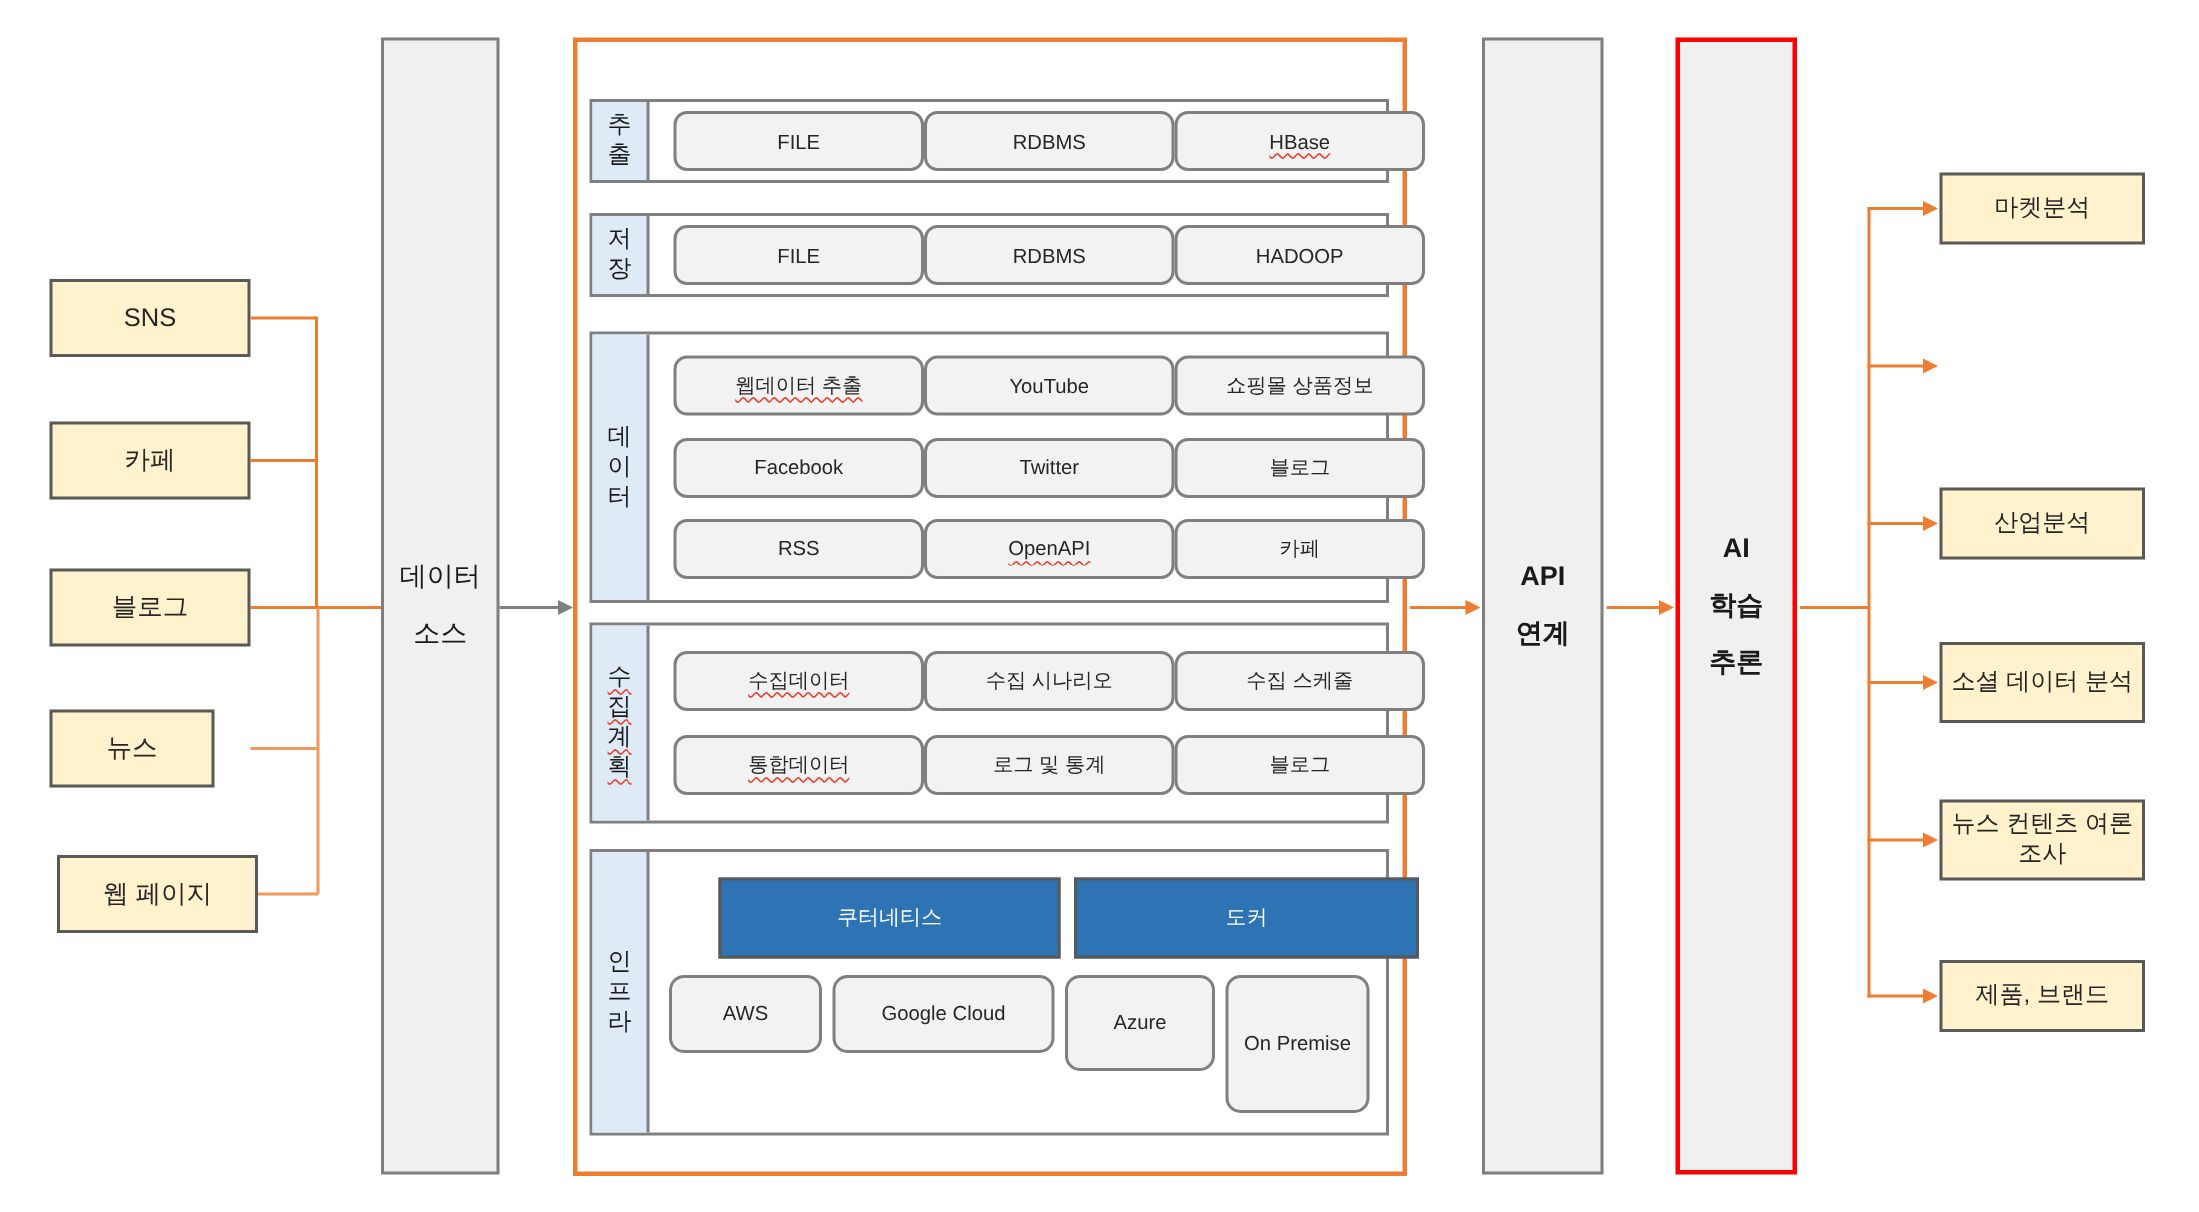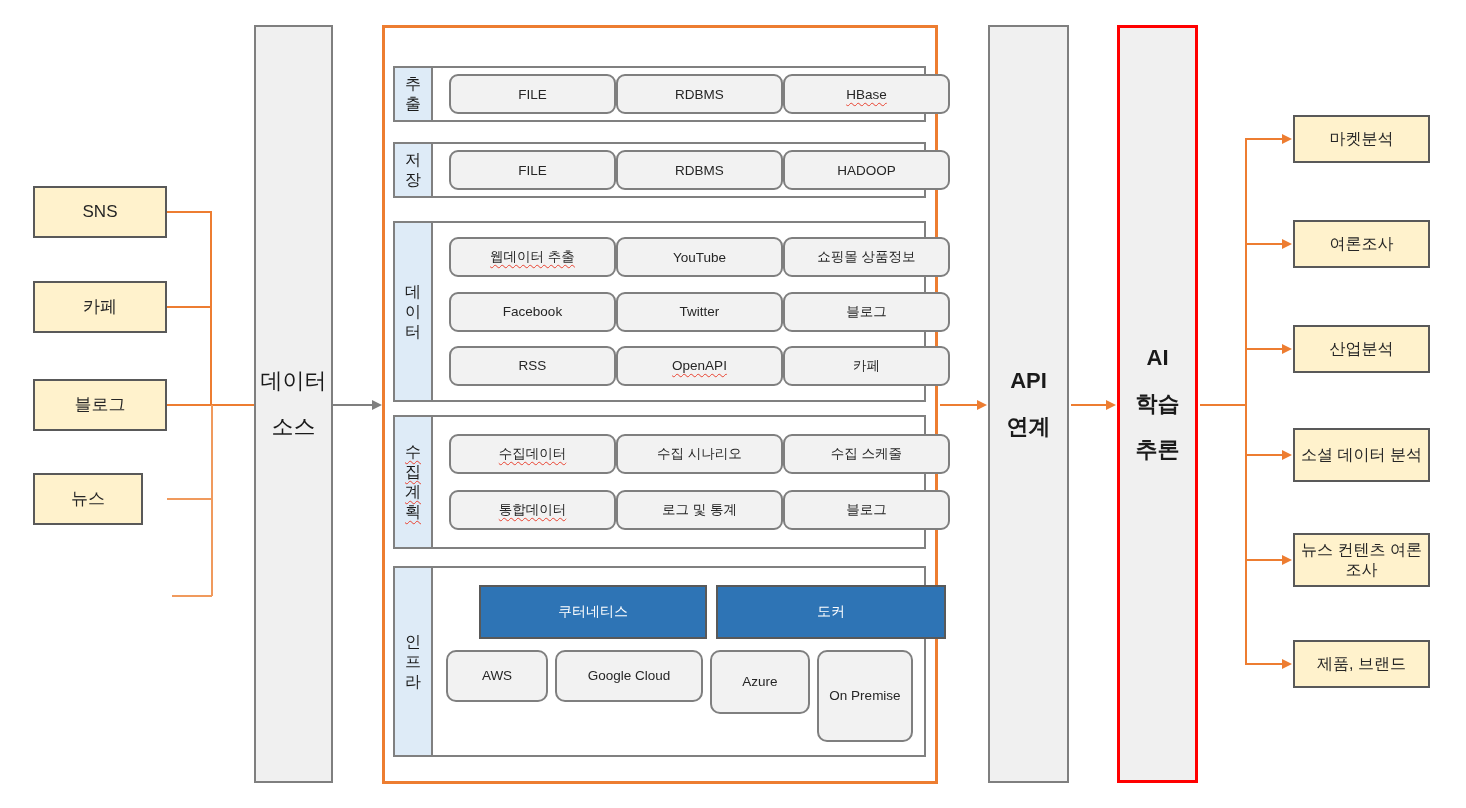--- a/index.html
+++ b/index.html
@@ -10,21 +10,21 @@
   
   .ybox{
     position:absolute;background:#FFF2CC;border:2px solid #595959;
     display:flex;align-items:center;justify-content:center;text-align:center;
     font-size:17px;color:#262626;line-height:1.25;padding:20px 6px;box-sizing:border-box;
   }
   .col{
     position:absolute;background:#F0F0F0;border:2px solid #7F7F7F;box-sizing:border-box;
     display:flex;align-items:center;justify-content:center;text-align:center;
   }
-  .col .stack{font-size:22px;line-height:2.1;}
+  .col .stack{font-size:18px;line-height:2.1;}
   .col.red{border:3px solid #FF0000;}
   .col.boldtxt .stack{font-weight:bold;}
   .frame{
     position:absolute;border:3px solid #ED7D31;background:#ffffff;box-sizing:border-box;
   }
   .section{
     position:absolute;left:393px;width:533px;background:#ffffff;border:2px solid #808080;
     box-sizing:border-box;display:flex;
   }
   .sec-label{
@@ -73,20 +73,21 @@
 </style>
 </head>
 <body>
 
 <div class="canvas">
 
   <div class="ybox" style="left:33px;top:186px;width:134px;height:52px">SNS</div>
   <div class="ybox" style="left:33px;top:281px;width:134px;height:52px">카페</div>
   <div class="ybox" style="left:33px;top:379px;width:134px;height:52px">블로그</div>
   <div class="ybox" style="left:33px;top:473px;width:110px;height:52px">뉴스</div>
+  <div class="ybox" style="left:38px;top:570px;width:134px;height:52px">웹 페이지</div>
 
   <div class="hline" style="left:167px;top:211px;width:44px"></div>
   <div class="hline" style="left:167px;top:306px;width:44px"></div>
   <div class="hline" style="left:167px;top:404px;width:87px"></div>
   <div class="hline lite" style="left:167px;top:498px;width:45px"></div>
   <div class="hline lite" style="left:172px;top:595px;width:40px"></div>
   <div class="vline" style="left:210px;top:211px;height:194px"></div>
   <div class="vline lite" style="left:211px;top:405px;height:191px"></div>
 
   <div class="col" style="left:254px;top:25px;width:79px;height:758px">
@@ -213,19 +214,18 @@
   <div class="hline" style="left:1245px;top:348px;width:38px"></div>
   <div class="ah" style="left:1282px;top:344px"></div>
   <div class="hline" style="left:1245px;top:454px;width:38px"></div>
   <div class="ah" style="left:1282px;top:450px"></div>
   <div class="hline" style="left:1245px;top:559px;width:38px"></div>
   <div class="ah" style="left:1282px;top:555px"></div>
   <div class="hline" style="left:1245px;top:663px;width:38px"></div>
   <div class="ah" style="left:1282px;top:659px"></div>
 
   <div class="ybox out" style="left:1293px;top:115px;width:137px;height:48px">마켓분석</div>
-  <div class="ybox out" style="left:1293px;top:220px;width:137px;height:48px">여론조사</div>
   <div class="ybox out" style="left:1293px;top:325px;width:137px;height:48px">산업분석</div>
   <div class="ybox out" style="left:1293px;top:428px;width:137px;height:54px">소셜 데이터 분석</div>
   <div class="ybox out" style="left:1293px;top:533px;width:137px;height:54px">뉴스 컨텐츠 여론조사</div>
   <div class="ybox out" style="left:1293px;top:640px;width:137px;height:48px">제품, 브랜드</div>
 
 </div>
 
 </body></html>

